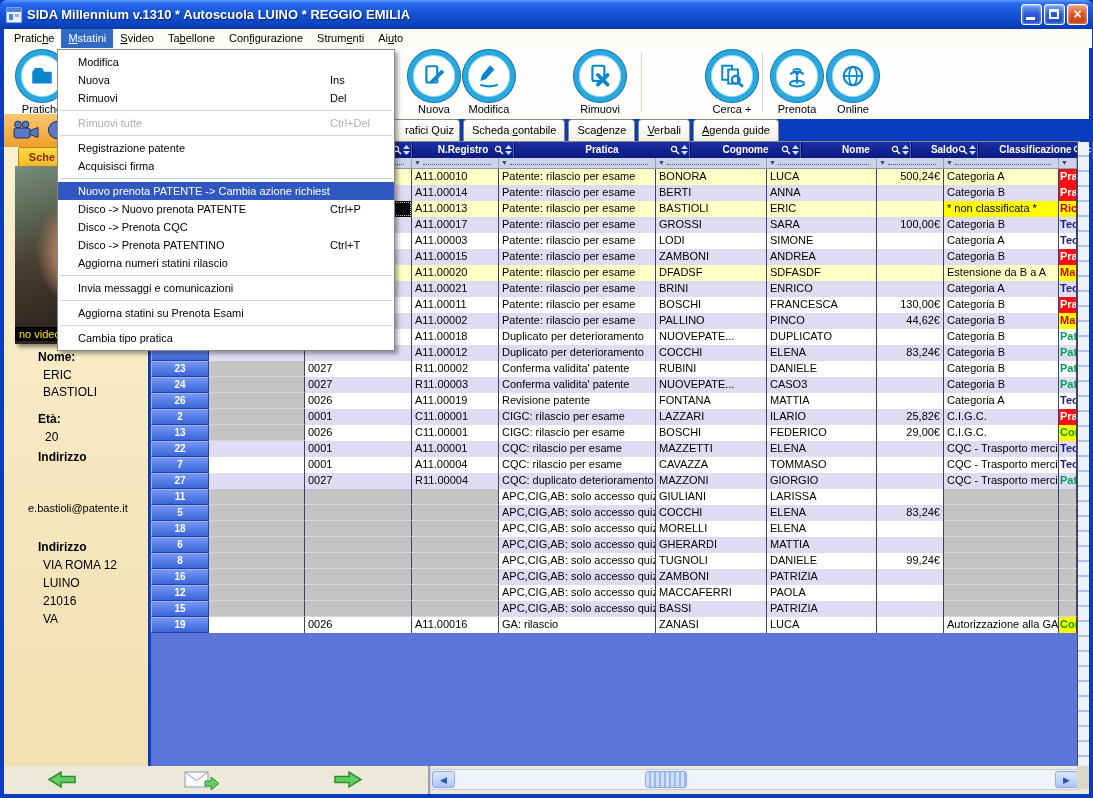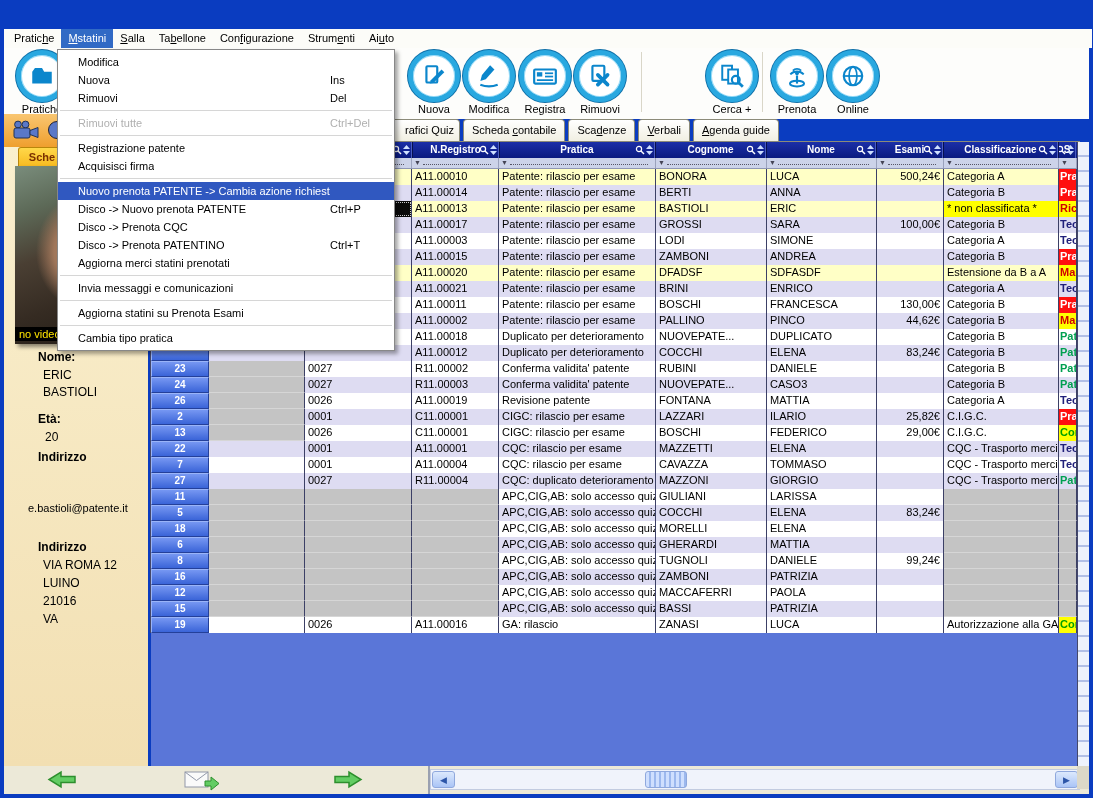--- a/index.html
+++ b/index.html
@@ -110,25 +110,45 @@
   .m-item .sc{margin-left:auto;width:58px;text-align:left;flex:0 0 auto;}
   .m-item.dis{color:#b0b0b0;}
   .m-item.hi{background:#3058c0;color:#fff;}
   .m-sep{height:1px;background:#d6d6d6;margin:3px 2px;}
 </style>
 </head>
 <body>
 
 <div id="screen">
 
+  <div class="titlebar">
+    <div class="title-icon">
+      <svg width="18" height="18" viewBox="0 0 18 18">
+        <rect x="1" y="1" width="16" height="16" fill="#eef4ff" stroke="#2255cc"></rect>
+        <rect x="2" y="2" width="14" height="4" fill="#4a80e8"></rect>
+        <rect x="4" y="8" width="4" height="6" fill="#4a80e8"></rect>
+        <rect x="10" y="8" width="4" height="3" fill="#8fb0ea"></rect>
+      </svg>
+    </div>
+    <span class="title-text">SIDA Millennium v.1310 * Autoscuola LUINO * REGGIO EMILIA</span>
+    <div class="winbtns">
+      <div class="wbtn">
+          <span class="glyph-min"></span>
+        </div>
+      <div class="wbtn">
+          <span class="glyph-max"></span>
+        </div>
+      <div class="wbtn close glyph-x">×</div>
+    </div>
+  </div>
 
   <div class="menubar">
       <div class="mb-item"><span>Pratic</span><span class="u">h</span><span>e</span></div>
       <div class="mb-item active"><span></span><span class="u">M</span><span>statini</span></div>
-      <div class="mb-item"><span></span><span class="u">S</span><span>alla</span></div>
+      <div class="mb-item"><span></span><span class="u">S</span><span>video</span></div>
       <div class="mb-item"><span>Ta</span><span class="u">b</span><span>ellone</span></div>
       <div class="mb-item"><span>Con</span><span class="u">f</span><span>igurazione</span></div>
       <div class="mb-item"><span>Strum</span><span class="u">e</span><span>nti</span></div>
       <div class="mb-item"><span>Ai</span><span class="u">u</span><span>to</span></div>
     </div>
 
   <div class="toolbar">
     <div class="tbtn" style="left:10px;">
       <div class="ticon">
         <svg viewBox="0 0 24 24">
@@ -148,32 +168,20 @@
       <span class="tlabel">Nuova</span>
     </div>
     <div class="tbtn" style="left:457px;">
       <div class="ticon">
         <svg viewBox="0 0 24 24">
             <path d="M13 2 l4 4 -8 9 -5 1.5 L5.5 11 Z" fill="#0b86cc"></path>
             <path d="M4 20 q8 3 16 0" fill="none" stroke="#0b86cc" stroke-width="2"></path>
           </svg>
       </div>
       <span class="tlabel">Modifica</span>
-    </div>
-    <div class="tbtn" style="left:513px;">
-      <div class="ticon">
-        <svg viewBox="0 0 24 24">
-            <rect x="2" y="6" width="20" height="13" rx="1" fill="none" stroke="#0b86cc" stroke-width="2"></rect>
-            <rect x="4.5" y="8.5" width="5" height="4" fill="#0b86cc"></rect>
-            <line x1="12" y1="9.5" x2="19.5" y2="9.5" stroke="#0b86cc" stroke-width="1.6"></line>
-            <line x1="12" y1="12.5" x2="19.5" y2="12.5" stroke="#0b86cc" stroke-width="1.6"></line>
-            <line x1="4.5" y1="15.8" x2="19.5" y2="15.8" stroke="#0b86cc" stroke-width="1.6"></line>
-          </svg>
-      </div>
-      <span class="tlabel">Registra</span>
     </div>
     <div class="tbtn" style="left:568px;">
       <div class="ticon">
         <svg viewBox="0 0 24 24">
             <rect x="5" y="2.5" width="11" height="14" rx="1" fill="none" stroke="#0b86cc" stroke-width="2"></rect>
             <path d="M10 11 l9 9 M19 11 l-9 9" stroke="#0b86cc" stroke-width="3.4" stroke-linecap="round"></path>
           </svg>
       </div>
       <span class="tlabel">Rimuovi</span>
     </div>
@@ -271,30 +279,30 @@
             </svg>
           </span></div><div class="hcell" style="width: 107px;"><span class="hlabel"></span><span class="hicons">
             <svg width="10" height="10" viewBox="0 0 10 10">
               <circle cx="4" cy="4" r="2.6" fill="none" stroke="#fff" stroke-width="1.2"></circle>
               <line x1="6" y1="6" x2="9" y2="9" stroke="#fff" stroke-width="1.4"></line>
             </svg>
             <svg width="7" height="10" viewBox="0 0 7 10">
               <path d="M3.5 0 L7 4 H0 Z" fill="#cfe0ff"></path>
               <path d="M3.5 10 L0 6 H7 Z" fill="#cfe0ff"></path>
             </svg>
-          </span></div><div class="hcell" style="width: 87px;"><span class="hlabel">N.Registro</span><span class="hicons">
-            <svg width="10" height="10" viewBox="0 0 10 10">
-              <circle cx="4" cy="4" r="2.6" fill="none" stroke="#fff" stroke-width="1.2"></circle>
-              <line x1="6" y1="6" x2="9" y2="9" stroke="#fff" stroke-width="1.4"></line>
-            </svg>
-            <svg width="7" height="10" viewBox="0 0 7 10">
-              <path d="M3.5 0 L7 4 H0 Z" fill="#cfe0ff"></path>
-              <path d="M3.5 10 L0 6 H7 Z" fill="#cfe0ff"></path>
-            </svg>
-          </span></div><div class="hcell" style="width: 156px;"><span class="hlabel">Pratica</span><span class="hicons">
+          </span></div><div class="hcell" style="width: 102px;"><span class="hlabel">N.Registro</span><span class="hicons">
+            <svg width="10" height="10" viewBox="0 0 10 10">
+              <circle cx="4" cy="4" r="2.6" fill="none" stroke="#fff" stroke-width="1.2"></circle>
+              <line x1="6" y1="6" x2="9" y2="9" stroke="#fff" stroke-width="1.4"></line>
+            </svg>
+            <svg width="7" height="10" viewBox="0 0 7 10">
+              <path d="M3.5 0 L7 4 H0 Z" fill="#cfe0ff"></path>
+              <path d="M3.5 10 L0 6 H7 Z" fill="#cfe0ff"></path>
+            </svg>
+          </span></div><div class="hcell" style="width: 176px;"><span class="hlabel">Pratica</span><span class="hicons">
             <svg width="10" height="10" viewBox="0 0 10 10">
               <circle cx="4" cy="4" r="2.6" fill="none" stroke="#fff" stroke-width="1.2"></circle>
               <line x1="6" y1="6" x2="9" y2="9" stroke="#fff" stroke-width="1.4"></line>
             </svg>
             <svg width="7" height="10" viewBox="0 0 7 10">
               <path d="M3.5 0 L7 4 H0 Z" fill="#cfe0ff"></path>
               <path d="M3.5 10 L0 6 H7 Z" fill="#cfe0ff"></path>
             </svg>
           </span></div><div class="hcell" style="width: 111px;"><span class="hlabel">Cognome</span><span class="hicons">
             <svg width="10" height="10" viewBox="0 0 10 10">
@@ -307,21 +315,21 @@
             </svg>
           </span></div><div class="hcell" style="width: 110px;"><span class="hlabel">Nome</span><span class="hicons">
             <svg width="10" height="10" viewBox="0 0 10 10">
               <circle cx="4" cy="4" r="2.6" fill="none" stroke="#fff" stroke-width="1.2"></circle>
               <line x1="6" y1="6" x2="9" y2="9" stroke="#fff" stroke-width="1.4"></line>
             </svg>
             <svg width="7" height="10" viewBox="0 0 7 10">
               <path d="M3.5 0 L7 4 H0 Z" fill="#cfe0ff"></path>
               <path d="M3.5 10 L0 6 H7 Z" fill="#cfe0ff"></path>
             </svg>
-          </span></div><div class="hcell" style="width: 67px;"><span class="hlabel">Esami</span><span class="hicons">
+          </span></div><div class="hcell" style="width: 67px;"><span class="hlabel">Saldo</span><span class="hicons">
             <svg width="10" height="10" viewBox="0 0 10 10">
               <circle cx="4" cy="4" r="2.6" fill="none" stroke="#fff" stroke-width="1.2"></circle>
               <line x1="6" y1="6" x2="9" y2="9" stroke="#fff" stroke-width="1.4"></line>
             </svg>
             <svg width="7" height="10" viewBox="0 0 7 10">
               <path d="M3.5 0 L7 4 H0 Z" fill="#cfe0ff"></path>
               <path d="M3.5 10 L0 6 H7 Z" fill="#cfe0ff"></path>
             </svg>
           </span></div><div class="hcell" style="width: 115px;"><span class="hlabel">Classificazione</span><span class="hicons">
             <svg width="10" height="10" viewBox="0 0 10 10">
@@ -443,21 +451,21 @@
       </div>
       <div class="m-item">
         <span class="lab">Disco -&gt; Prenota CQC</span>
         <span class="sc"></span>
       </div>
       <div class="m-item">
         <span class="lab">Disco -&gt; Prenota PATENTINO</span>
         <span class="sc">Ctrl+T</span>
       </div>
       <div class="m-item">
-        <span class="lab">Aggiorna merci statini prenotati</span>
+        <span class="lab">Aggiorna numeri statini rilascio</span>
         <span class="sc"></span>
       </div>
       <div class="m-sep"></div>
       <div class="m-item">
         <span class="lab">Invia messaggi e comunicazioni</span>
         <span class="sc"></span>
       </div>
       <div class="m-sep"></div>
       <div class="m-item">
         <span class="lab">Aggiorna statini su Prenota Esami</span>

